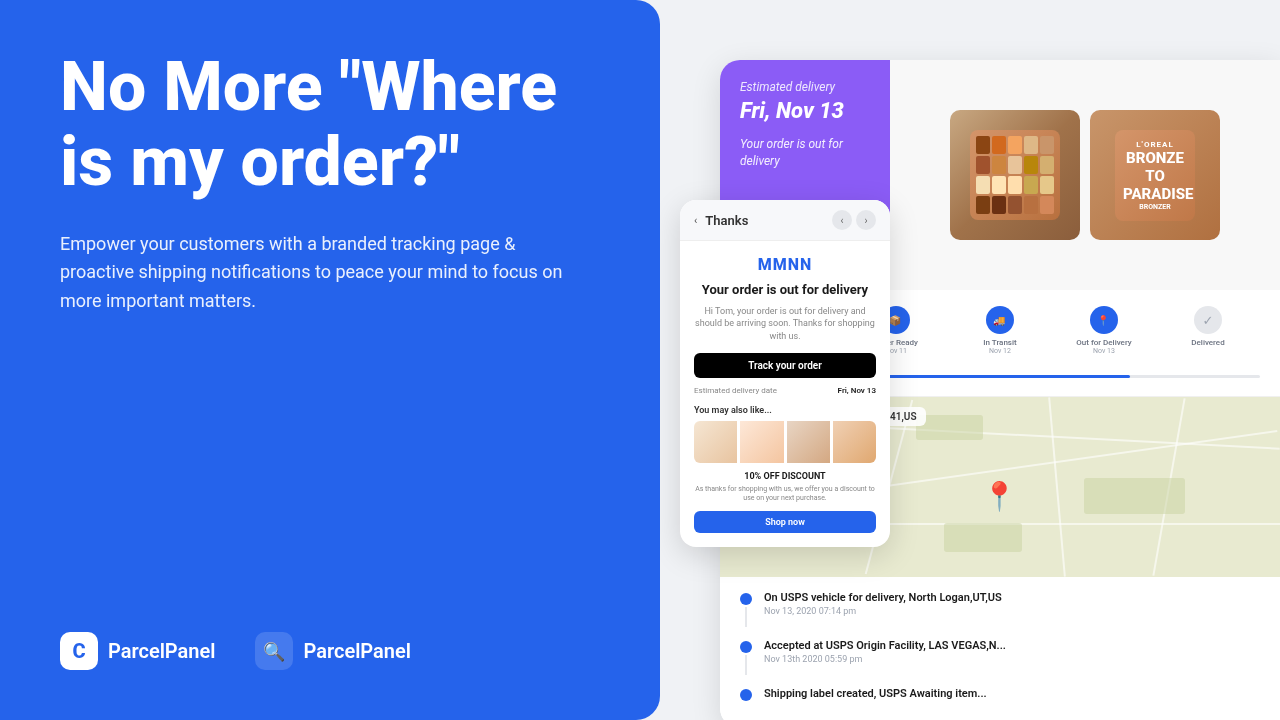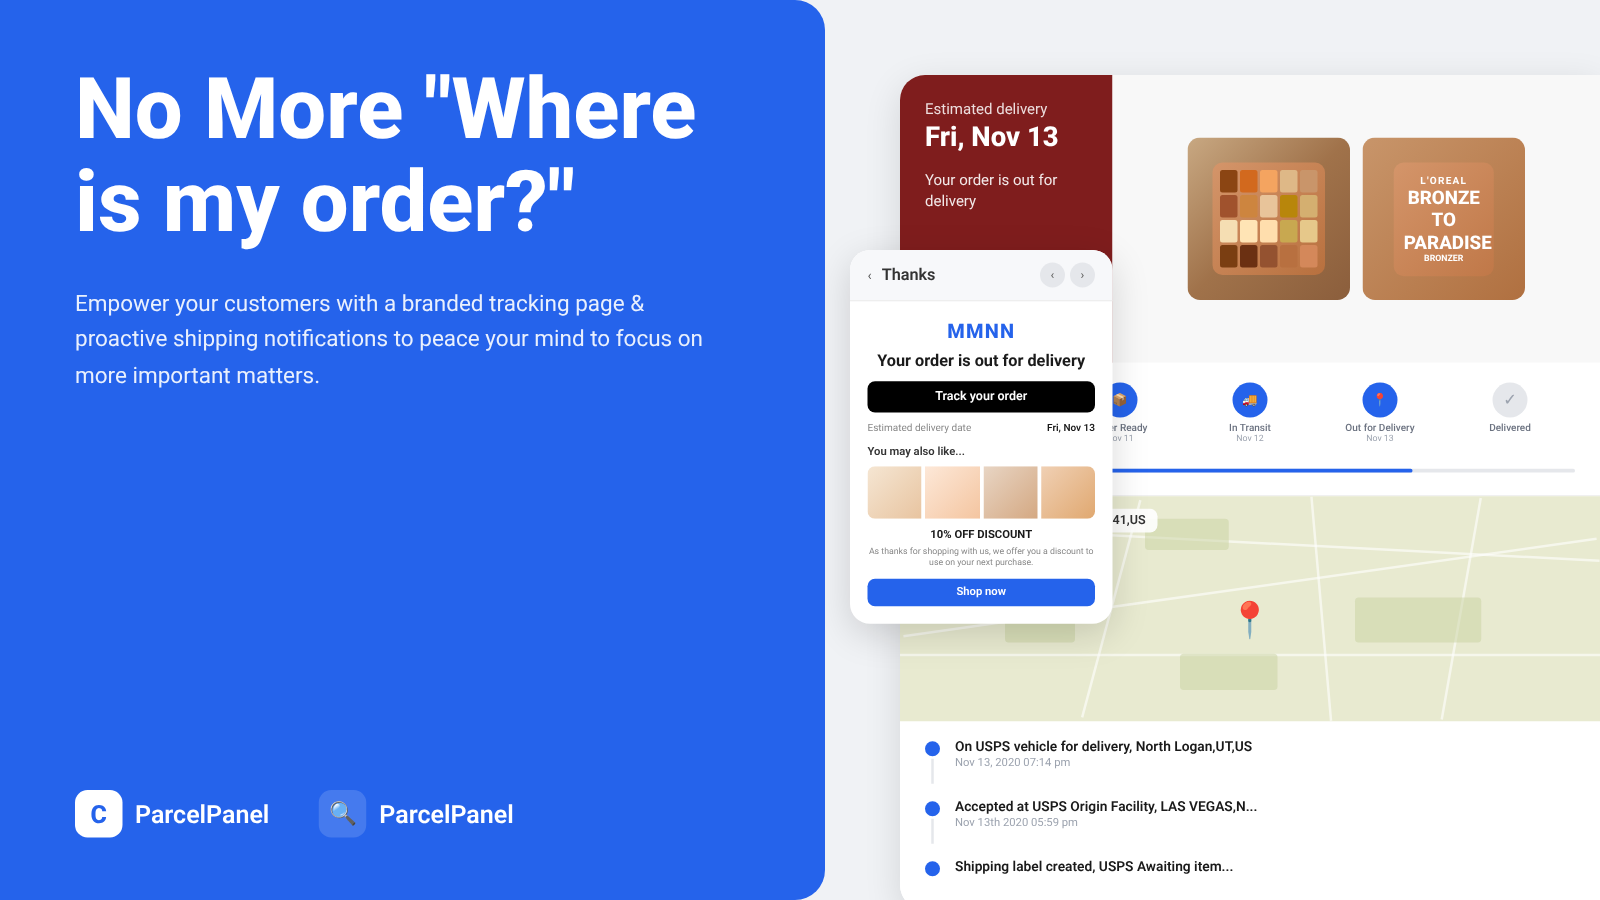--- a/index.html
+++ b/index.html
@@ -243,26 +243,27 @@
       z-index: 5;
     }
 
     
     .delivery-header {
       display: flex;
       height: 230px;
     }
     .delivery-info-box {
       width: 170px;
-      background: #7f1d1d;
+      background: #8b5cf6;
       padding: 20px;
       display: flex;
       flex-direction: column;
       justify-content: flex-start;
       flex-shrink: 0;
+      font-style: italic;
     }
     .est-label {
       font-size: 12px;
       color: rgba(255,255,255,0.85);
       margin-bottom: 4px;
     }
     .delivery-date {
       font-size: 22px;
       font-weight: 800;
       color: #fff;
@@ -521,20 +522,21 @@
       <span style="font-size:11px;color:#555;">‹</span>
       <span class="inbox-label">Thanks</span>
       <div class="email-header-nav">
         <div class="nav-arrow">‹</div>
         <div class="nav-arrow">›</div>
       </div>
     </div>
     <div class="email-body">
       <div class="mmnn-logo">MMNN</div>
       <div class="email-title">Your order is out for delivery</div>
+      <div class="email-desc">Hi Tom, your order is out for delivery and should be arriving soon. Thanks for shopping with us.</div>
       <div class="track-btn">Track your order</div>
       <div class="est-delivery">
         <span>Estimated delivery date</span>
         <span>Fri, Nov 13</span>
       </div>
       <div class="may-also">You may also like...</div>
       <div class="product-img-row">
         <div class="product-img-placeholder"></div>
         <div class="product-img-placeholder p2"></div>
         <div class="product-img-placeholder p3"></div>

